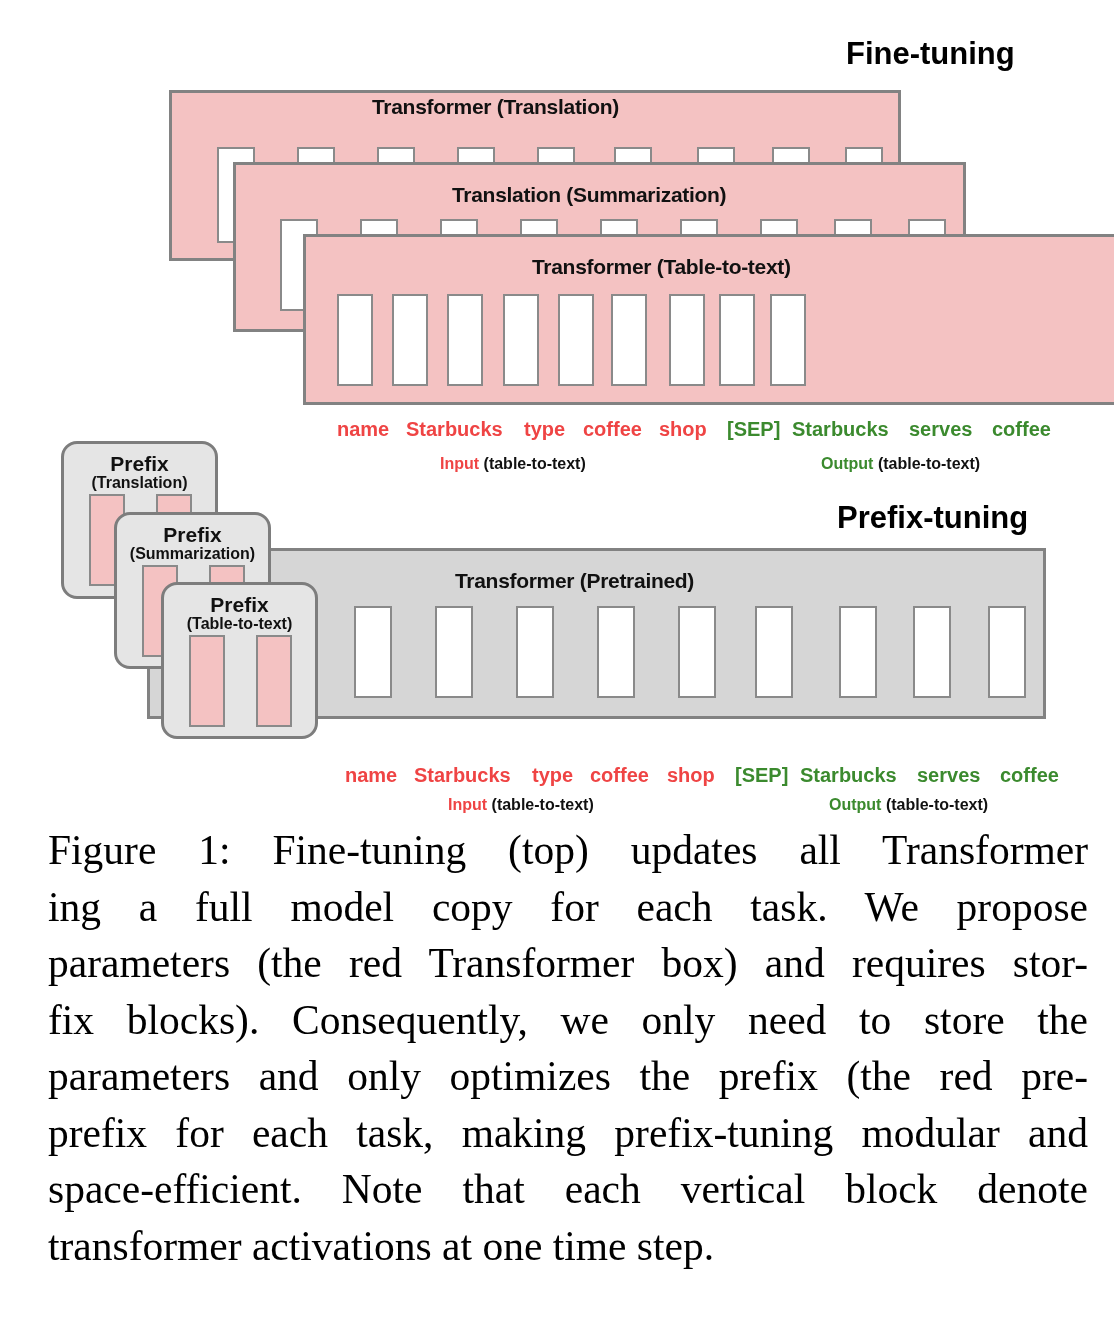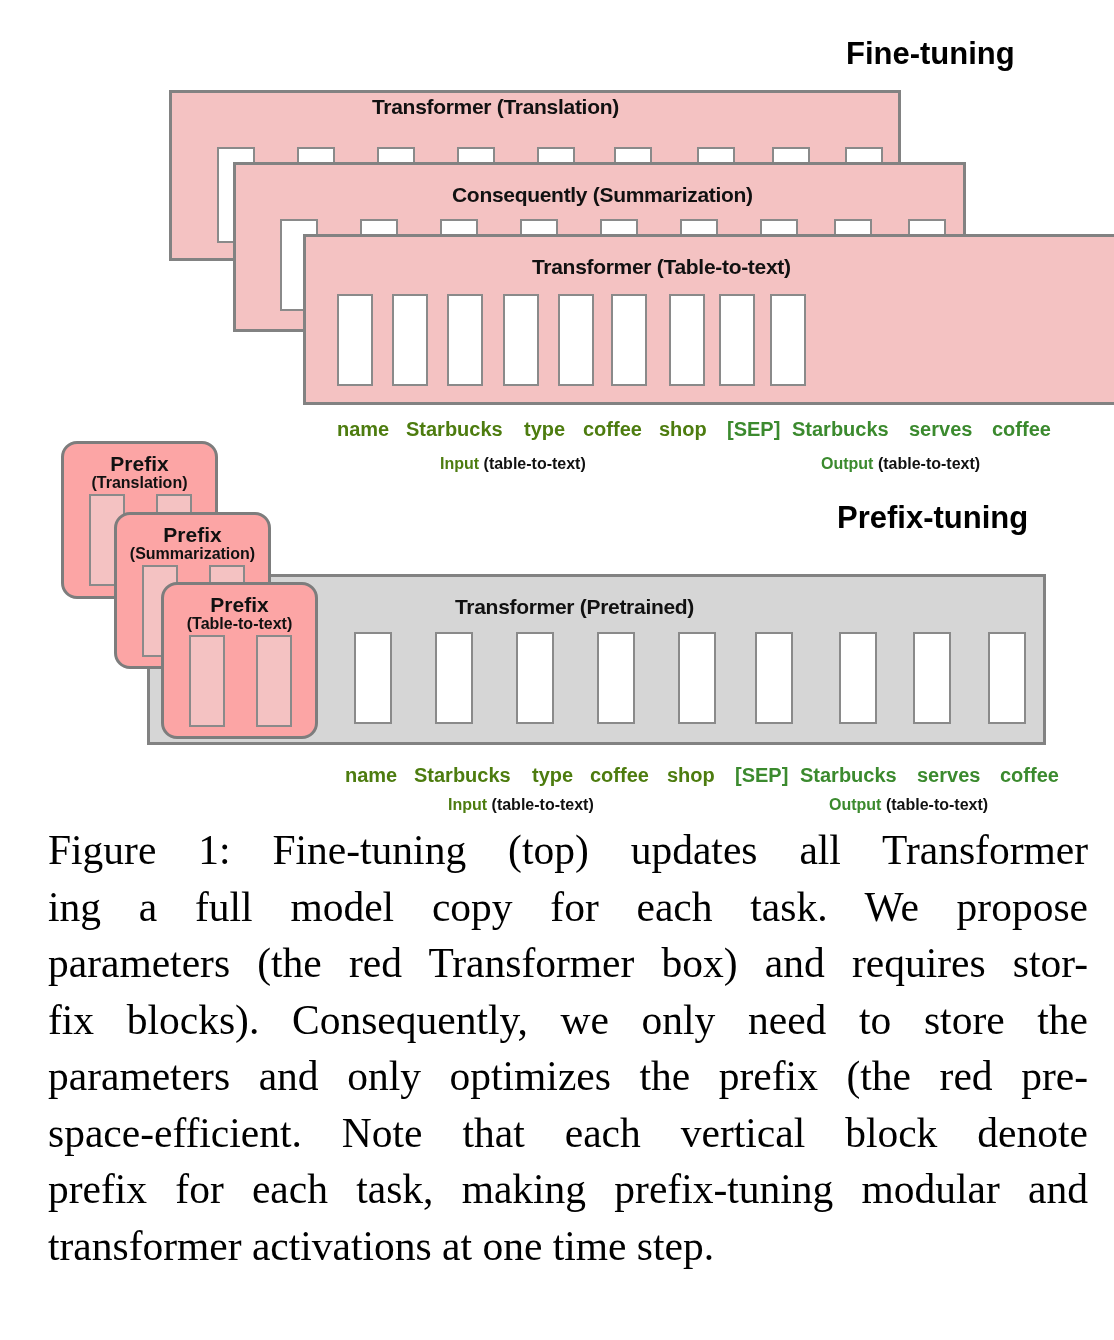--- a/index.html
+++ b/index.html
@@ -4,25 +4,25 @@
 <style>
   html, body { margin:0; padding:0; background:#ffffff; }
   body { width:1114px; height:1340px; position:relative; overflow:hidden; font-family:"Liberation Sans", sans-serif; }
   .abs { position:absolute; }
   .section-title { font-family:"Liberation Sans", sans-serif; font-weight:bold; font-size:31px; color:#000; white-space:nowrap; }
   .tbox { position:absolute; background:#f4c2c2; border:3px solid #828282; box-sizing:border-box; }
   .tbox.gray { background:#d6d6d6; }
   .tlabel { position:absolute; font-weight:bold; font-size:21px; color:#111; white-space:nowrap; letter-spacing:-0.3px; }
   .block { position:absolute; background:#ffffff; border:2px solid #8a8a8a; box-sizing:border-box; }
   .pblock { position:absolute; background:#f4c2c2; border:2px solid #8a8a8a; box-sizing:border-box; }
-  .pbox { position:absolute; background:#fca5a5; border:3px solid #7d7d7d; border-radius:16px; box-sizing:border-box; }
+  .pbox { position:absolute; background:#e5e5e5; border:3px solid #7d7d7d; border-radius:16px; box-sizing:border-box; }
   .ptitle { position:absolute; left:0; right:0; text-align:center; font-weight:bold; font-size:21px; color:#111; line-height:22px; }
   .psub { position:absolute; left:0; right:0; text-align:center; font-weight:bold; font-size:16px; color:#111; line-height:18px; }
   .tok { position:absolute; font-weight:bold; font-size:20px; white-space:nowrap; }
-  .blue { color:#4d7c0f; }
+  .blue { color:#ef4444; }
   .green { color:#3b8a2e; }
   .io { position:absolute; font-weight:bold; font-size:16px; white-space:nowrap; color:#111; }
   .caption { position:absolute; left:48px; width:1040px; font-family:"Liberation Serif", serif; font-size:41.5px; line-height:56.5px; color:#000; }
   .caption .line { display:block; white-space:nowrap; text-align:justify; text-align-last:justify; }
   .caption .line.last { text-align-last:left; }
 </style>
 </head>
 <body>
 
 <div class="abs section-title" style="left:846px; top:36px;">Fine-tuning</div>
@@ -34,21 +34,21 @@
   <div class="block" style="left:205px; top:54px; width:38px; height:40px;"></div>
   <div class="block" style="left:285px; top:54px; width:38px; height:40px;"></div>
   <div class="block" style="left:365px; top:54px; width:38px; height:40px;"></div>
   <div class="block" style="left:442px; top:54px; width:38px; height:40px;"></div>
   <div class="block" style="left:525px; top:54px; width:38px; height:40px;"></div>
   <div class="block" style="left:600px; top:54px; width:38px; height:40px;"></div>
   <div class="block" style="left:673px; top:54px; width:38px; height:40px;"></div>
 </div>
 
 <div class="tbox" style="left:233px; top:162px; width:733px; height:170px;">
-  <div class="tlabel" style="left:216px; top:18px;">Consequently (Summarization)</div>
+  <div class="tlabel" style="left:216px; top:18px;">Translation (Summarization)</div>
   <div class="block" style="left:44px; top:54px; width:38px; height:92px;"></div>
   <div class="block" style="left:124px; top:54px; width:38px; height:40px;"></div>
   <div class="block" style="left:204px; top:54px; width:38px; height:40px;"></div>
   <div class="block" style="left:284px; top:54px; width:38px; height:40px;"></div>
   <div class="block" style="left:364px; top:54px; width:38px; height:40px;"></div>
   <div class="block" style="left:444px; top:54px; width:38px; height:40px;"></div>
   <div class="block" style="left:524px; top:54px; width:38px; height:40px;"></div>
   <div class="block" style="left:598px; top:54px; width:38px; height:40px;"></div>
   <div class="block" style="left:672px; top:54px; width:38px; height:40px;"></div>
 </div>
@@ -81,21 +81,21 @@
   <span class="blue">Input</span>
   <span>(table-to-text)</span>
 </div>
 <div class="io" style="left:821px; top:455px;">
   <span class="green">Output</span>
   <span>(table-to-text)</span>
 </div>
 
 <div class="abs section-title" style="left:826px; top:500px;margin-left:11px;">Prefix-tuning</div>
 
-<div class="tbox gray" style="left:147px; top:574px; width:899px; height:171px;">
+<div class="tbox gray" style="left:147px; top:548px; width:899px; height:171px;">
   <div class="tlabel" style="left:305px; top:18px;">Transformer  (Pretrained)</div>
   <div class="block" style="left:204px; top:55px; width:38px; height:92px;"></div>
   <div class="block" style="left:285px; top:55px; width:38px; height:92px;"></div>
   <div class="block" style="left:366px; top:55px; width:38px; height:92px;"></div>
   <div class="block" style="left:447px; top:55px; width:38px; height:92px;"></div>
   <div class="block" style="left:528px; top:55px; width:38px; height:92px;"></div>
   <div class="block" style="left:605px; top:55px; width:38px; height:92px;"></div>
   <div class="block" style="left:689px; top:55px; width:38px; height:92px;"></div>
   <div class="block" style="left:763px; top:55px; width:38px; height:92px;"></div>
   <div class="block" style="left:838px; top:55px; width:38px; height:92px;"></div>
@@ -141,16 +141,16 @@
   <span class="green">Output</span>
   <span>(table-to-text)</span>
 </div>
 
 <div class="caption" style="top:822px;">
   <span class="line">Figure 1:  Fine-tuning (top) updates all Transformer</span>
   <span class="line">ing a full model copy for each task.  We propose</span>
   <span class="line">parameters (the red Transformer box) and requires stor-</span>
   <span class="line">fix blocks).  Consequently, we only need to store the</span>
   <span class="line">parameters and only optimizes the prefix (the red pre-</span>
+  <span class="line">prefix for each task, making prefix-tuning modular and</span>
   <span class="line">space-efficient.  Note that each vertical block denote</span>
-  <span class="line">prefix for each task, making prefix-tuning modular and</span>
   <span class="line last">transformer activations at one time step.</span>
 </div>
 
 </body></html>

